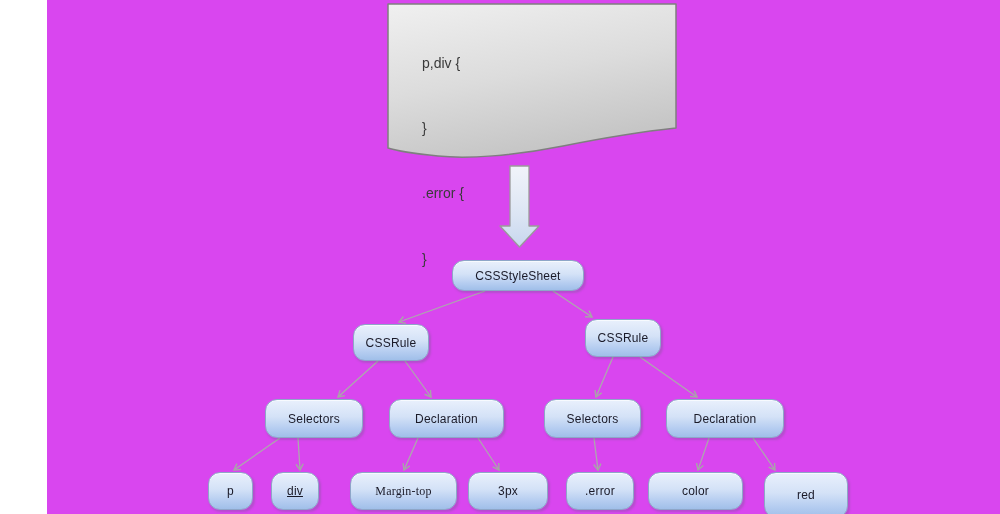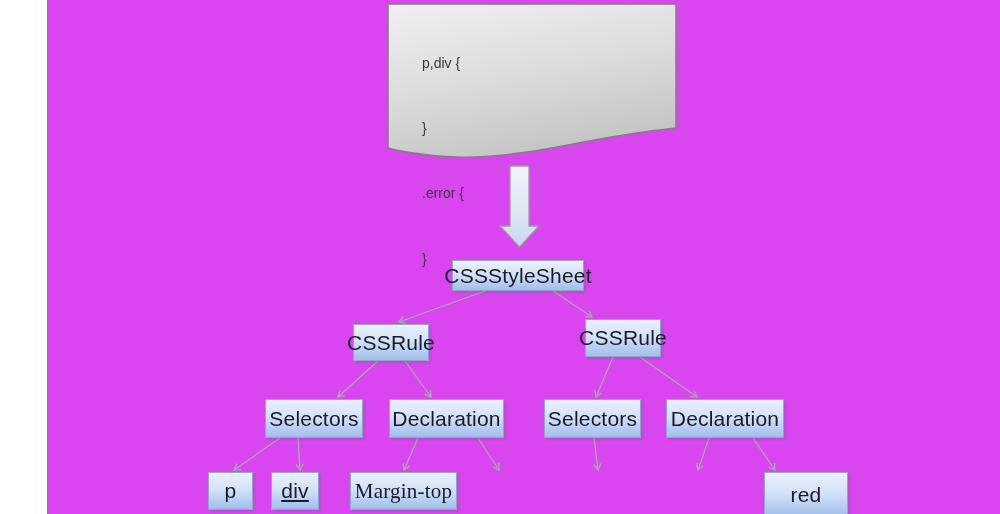--- a/index.html
+++ b/index.html
@@ -32,24 +32,24 @@
   .code-line.indent { padding-left: 72px; }
   
   .node {
     position: absolute;
     box-sizing: border-box;
     display: flex;
     align-items: center;
     justify-content: center;
     background: linear-gradient(180deg, #e9f0fc 0%, #d4e2f7 45%, #b4ccf0 78%, #a0bfe9 100%);
     border: 1px solid #8ea6c8;
-    border-radius: 0;
+    border-radius: 12px;
     box-shadow: 1.5px 2px 2px rgba(90,100,120,0.28), inset 0 1px 0 rgba(255,255,255,0.65);
     color: #1a1a28;
-    font-size: 21px;
+    font-size: 12px;
     letter-spacing: 0.2px;
   }
 </style>
 </head>
 <body>
 
 <div class="stage">
 
   <svg class="layer" viewBox="0 0 1000 514" xmlns="http://www.w3.org/2000/svg">
     <defs>
@@ -112,18 +112,21 @@
   <div class="node" style="left:497px; top:399px; width:97px; height:39px;">Selectors</div>
 
   <div class="node" style="left:619px; top:399px; width:118px; height:39px;">Declaration</div>
 
   <div class="node" style="left:161px; top:472px; width:45px; height:38px;">p</div>
 
   <div class="node" style="left:224px; top:472px; width:48px; height:38px;text-decoration:underline;">div</div>
 
   <div class="node" style="left:303px; top:472px; width:107px; height:38px;font-family:Liberation Serif, serif;">Margin-top</div>
 
+  <div class="node" style="left:421px; top:472px; width:80px; height:38px;">3px</div>
 
+  <div class="node" style="left:519px; top:472px; width:68px; height:38px;">.error</div>
 
+  <div class="node" style="left:601px; top:472px; width:95px; height:38px;">color</div>
 
   <div class="node" style="left:717px; top:472px; width:84px; height:46px;">red</div>
 
 </div>
 
 </body></html>

